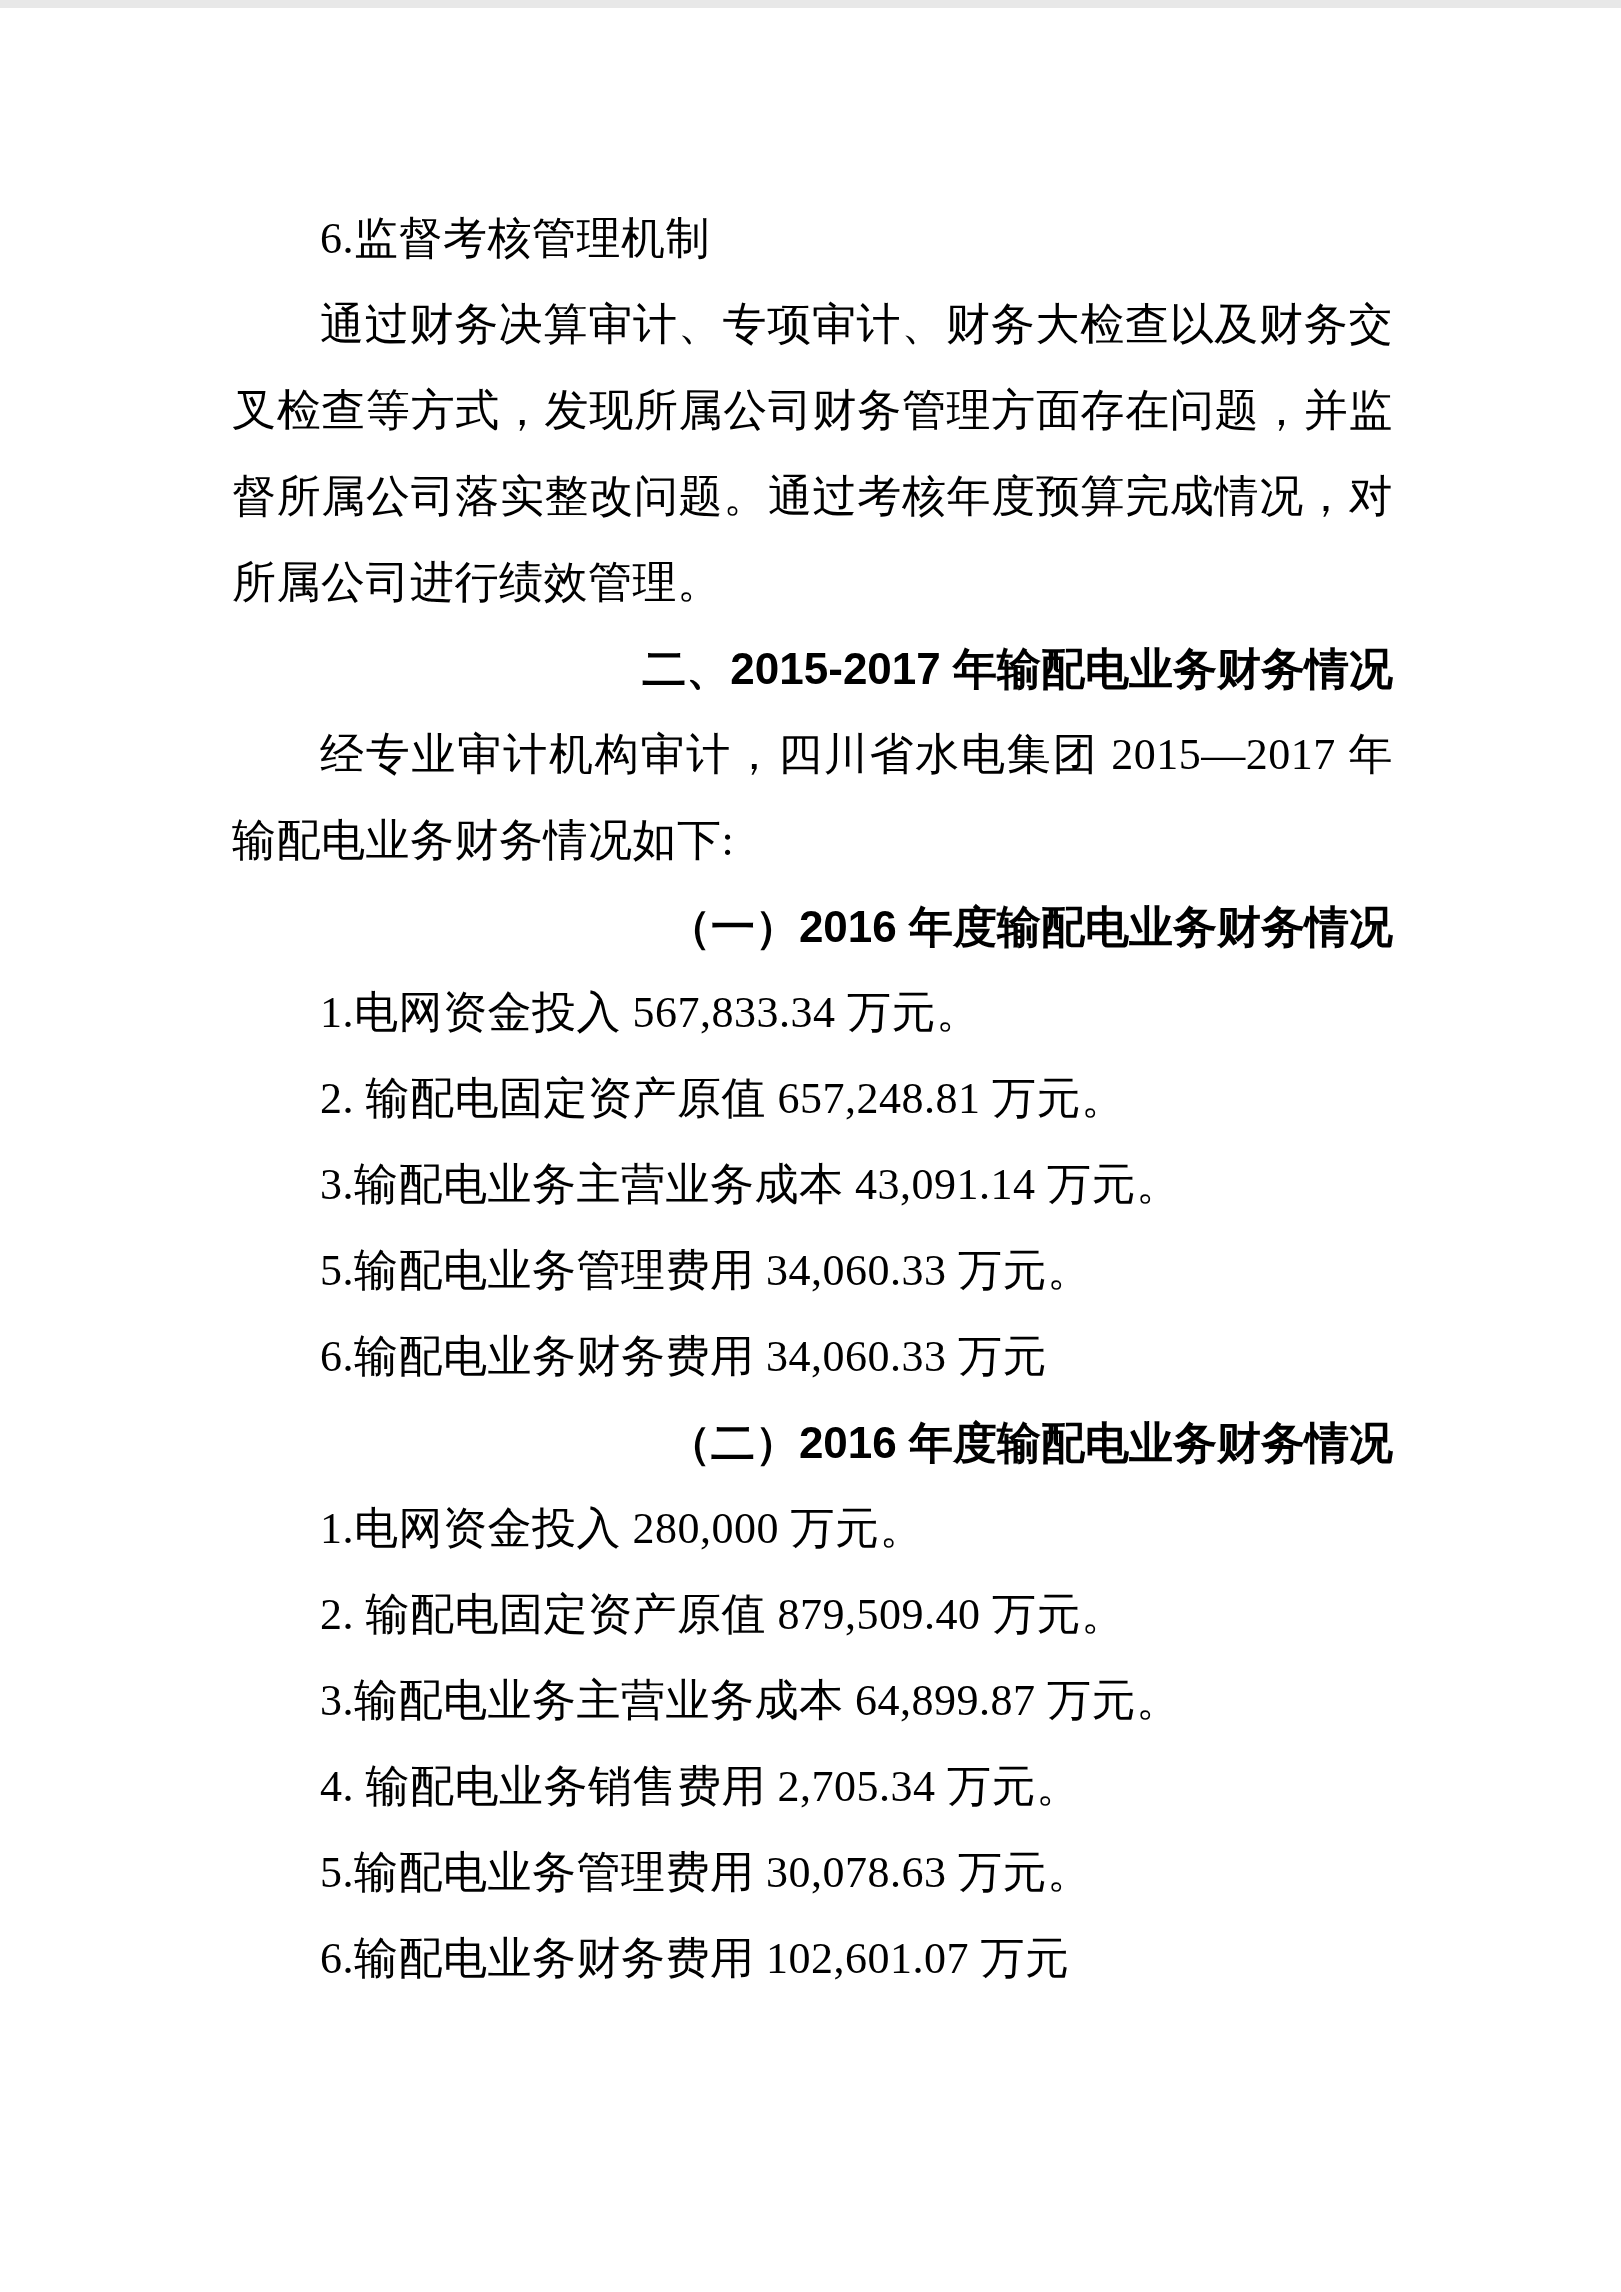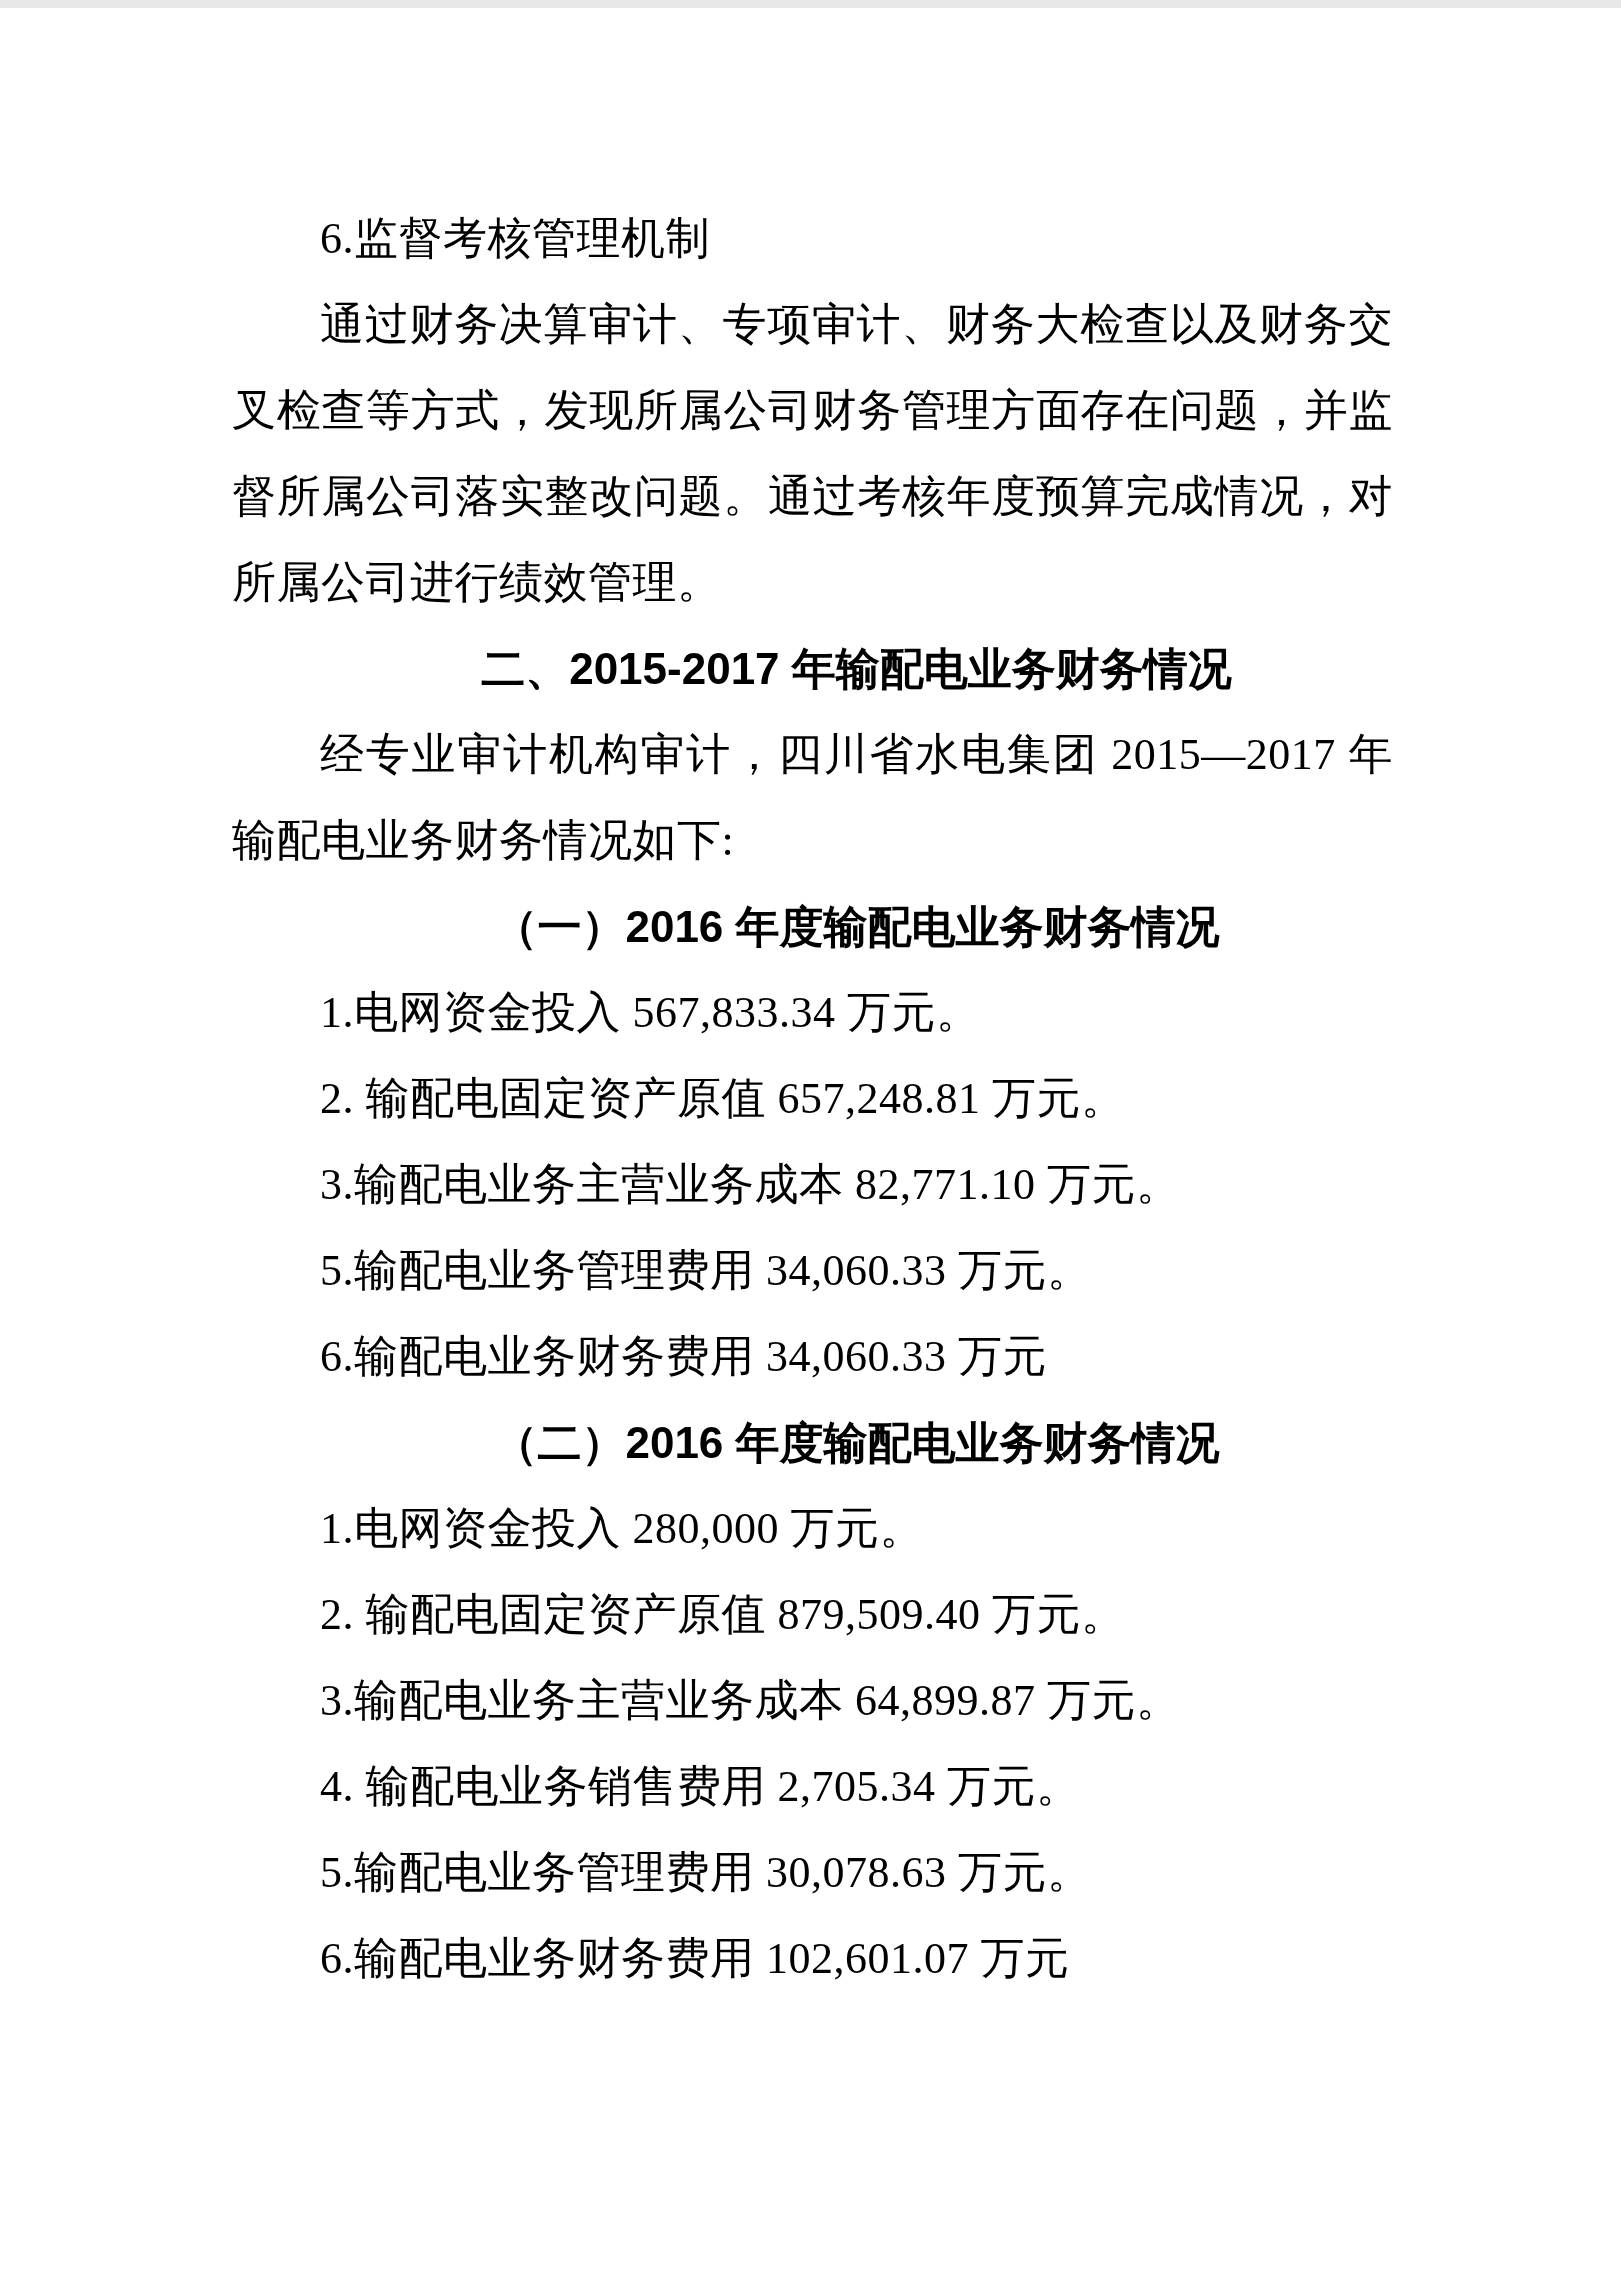--- a/index.html
+++ b/index.html
@@ -33,37 +33,37 @@
     letter-spacing: 0.5px;
     color: #000000;
   }
   .content p.body {
     font-family: "Liberation Serif", "DejaVu Serif", serif;
     font-weight: 400;
   }
   .content p.heading {
     font-family: "Liberation Sans", "DejaVu Sans", sans-serif;
     font-weight: 700;
-    text-align: center;
+    text-align: right;
     letter-spacing: 0px;
   }
 </style>
 </head>
 <body>
 
 <div class="page">
   <div class="content">
       <p class="body">6.监督考核管理机制</p>
       <p class="body">通过财务决算审计、专项审计、财务大检查以及财务交叉检查等方式，发现所属公司财务管理方面存在问题，并监督所属公司落实整改问题。通过考核年度预算完成情况，对所属公司进行绩效管理。</p>
       <p class="heading">二、2015-2017 年输配电业务财务情况</p>
       <p class="body">经专业审计机构审计，四川省水电集团 2015—2017 年输配电业务财务情况如下:</p>
       <p class="heading">（一）2016 年度输配电业务财务情况</p>
       <p class="body">1.电网资金投入 567,833.34 万元。</p>
       <p class="body">2. 输配电固定资产原值 657,248.81 万元。</p>
-      <p class="body">3.输配电业务主营业务成本 82,771.10 万元。</p>
+      <p class="body">3.输配电业务主营业务成本 43,091.14 万元。</p>
       <p class="body">5.输配电业务管理费用 34,060.33 万元。</p>
       <p class="body">6.输配电业务财务费用 34,060.33 万元</p>
       <p class="heading">（二）2016 年度输配电业务财务情况</p>
       <p class="body">1.电网资金投入 280,000 万元。</p>
       <p class="body">2. 输配电固定资产原值 879,509.40 万元。</p>
       <p class="body">3.输配电业务主营业务成本 64,899.87 万元。</p>
       <p class="body">4. 输配电业务销售费用 2,705.34 万元。</p>
       <p class="body">5.输配电业务管理费用 30,078.63 万元。</p>
       <p class="body">6.输配电业务财务费用 102,601.07 万元</p>
     </div>

